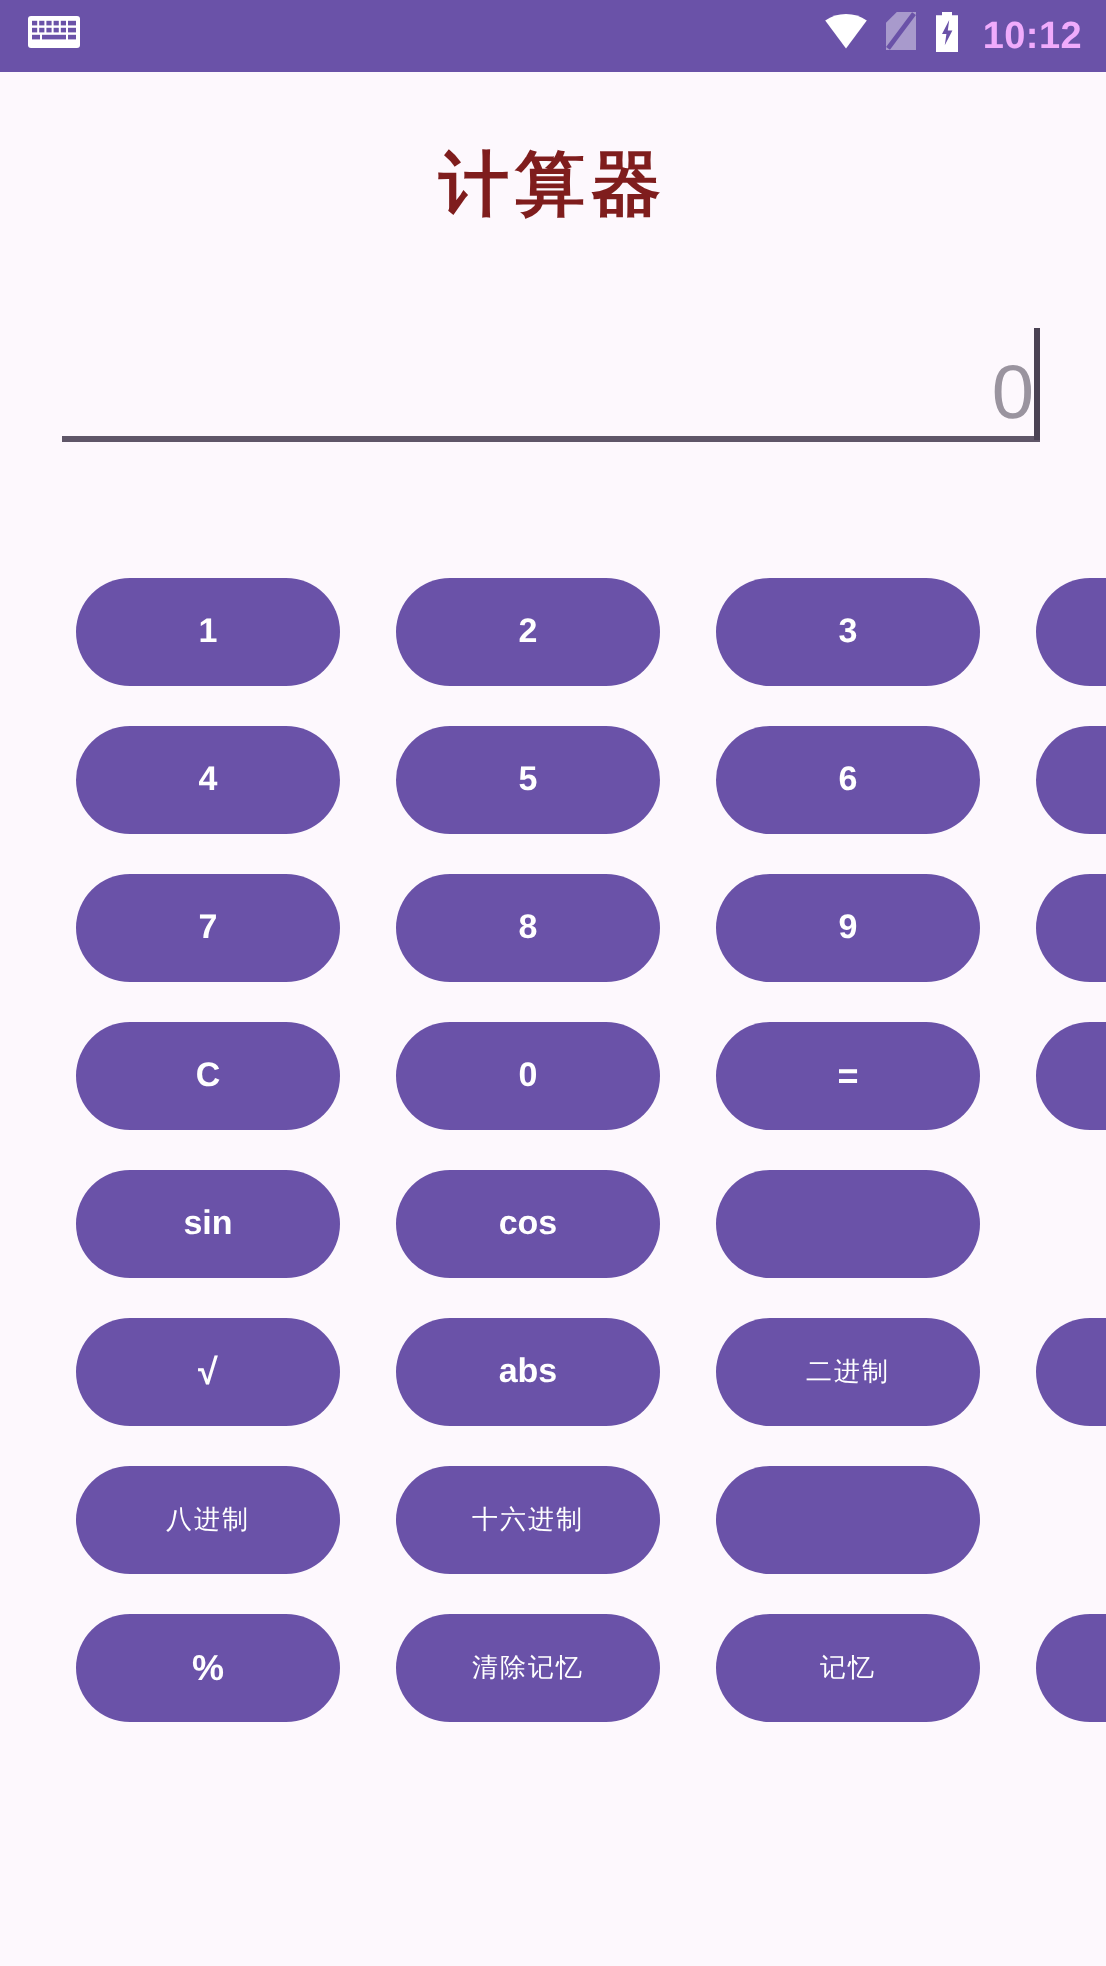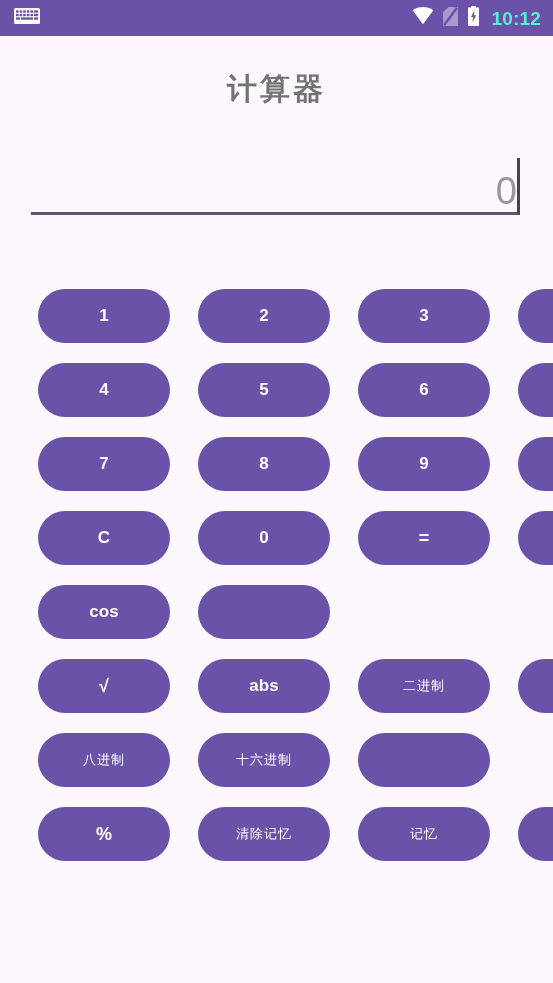--- a/index.html
+++ b/index.html
@@ -30,33 +30,33 @@
   .status-right {
     display: flex;
     align-items: center;
     gap: 9px;
   }
   .kbd-icon { display: block; }
   .wifi-icon { display: block; }
   .sim-icon { display: block; }
   .battery-icon { display: block; }
   .status-time {
-    color: #5eead4;
+    color: #f0abfc;
     font-size: 19px;
     font-weight: bold;
     letter-spacing: 0.2px;
     line-height: 1;
     margin-left: 2px;
   }
 
   
   .app-title {
     text-align: center;
-    color: #737373;
-    font-size: 30px;
+    color: #7f1d1d;
+    font-size: 35px;
     font-weight: bold;
     letter-spacing: 3px;
     margin-top: 33px;
   }
 
   
   .display-wrap {
     margin: 47px 33px 0 31px;
     position: relative;
     height: 58px;
@@ -189,20 +189,21 @@
       <button class="key">9</button>
       <button class="key"></button>
     </div>
     <div class="key-row">
       <button class="key">C</button>
       <button class="key">0</button>
       <button class="key sym">=</button>
       <button class="key"></button>
     </div>
     <div class="key-row">
+      <button class="key">sin</button>
       <button class="key">cos</button>
       <button class="key"></button>
     </div>
     <div class="key-row">
       <button class="key sym">√</button>
       <button class="key">abs</button>
       <button class="key cjk">二进制</button>
       <button class="key"></button>
     </div>
     <div class="key-row">

